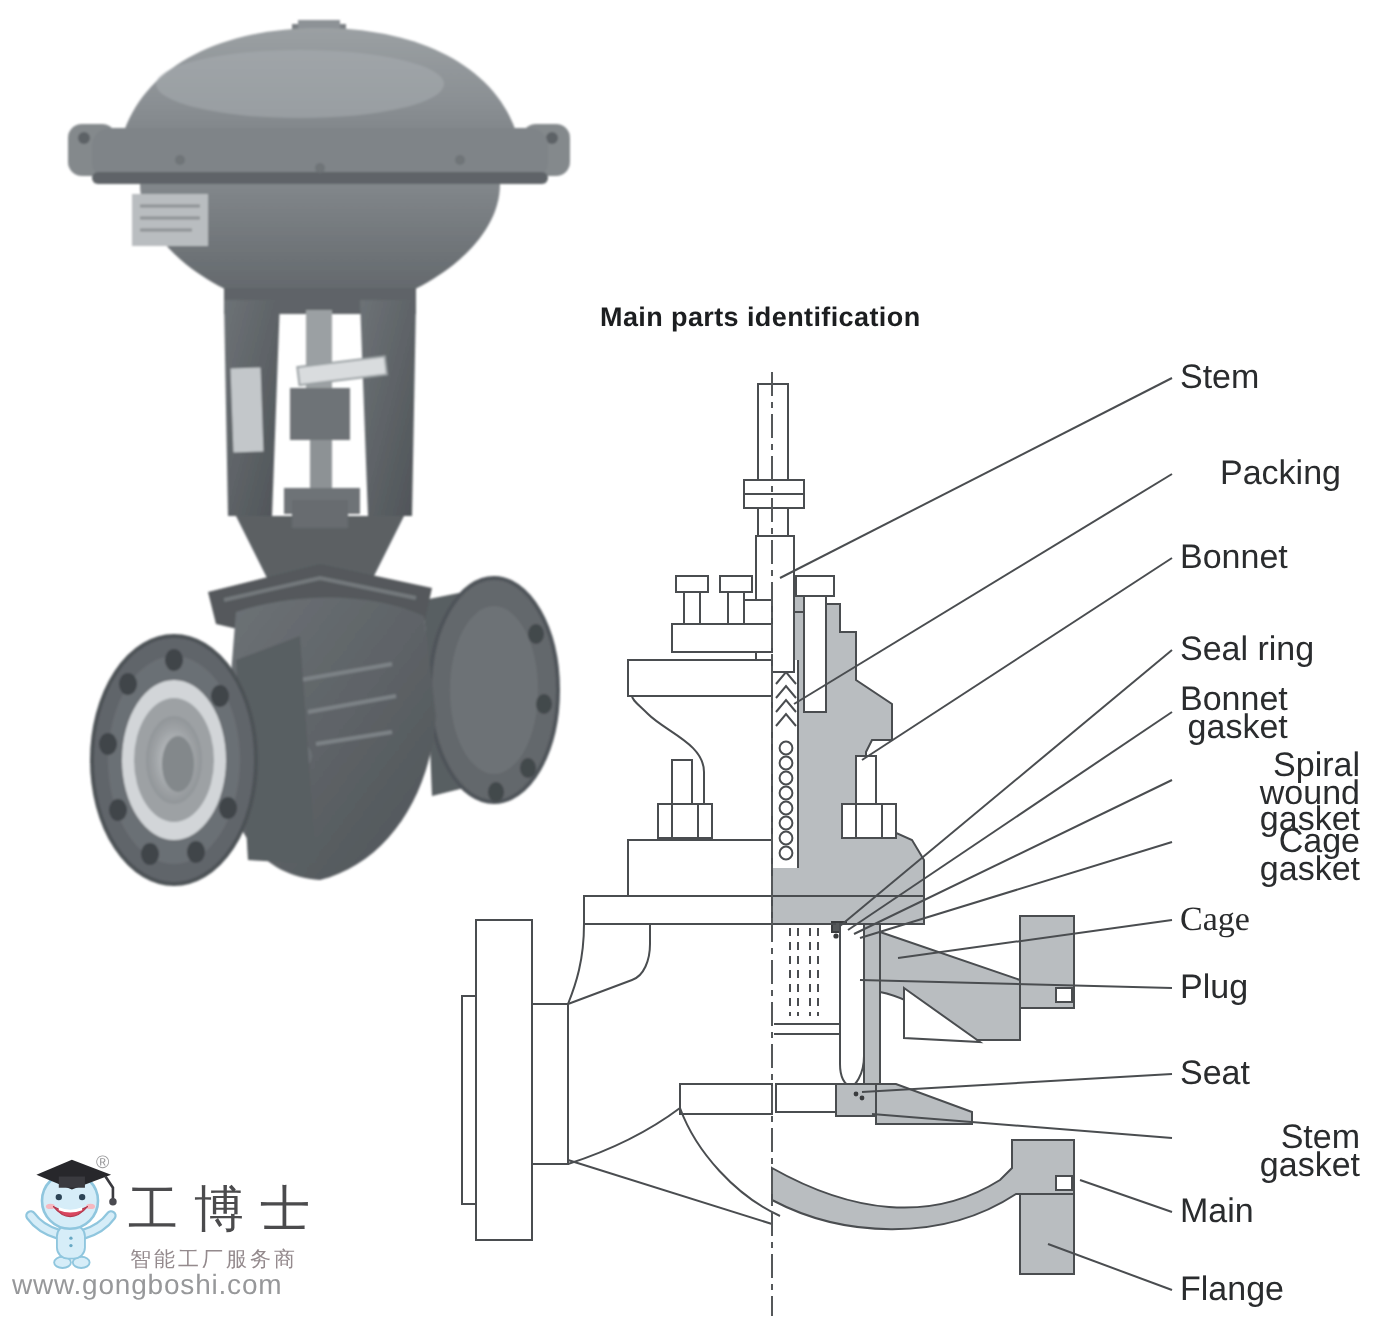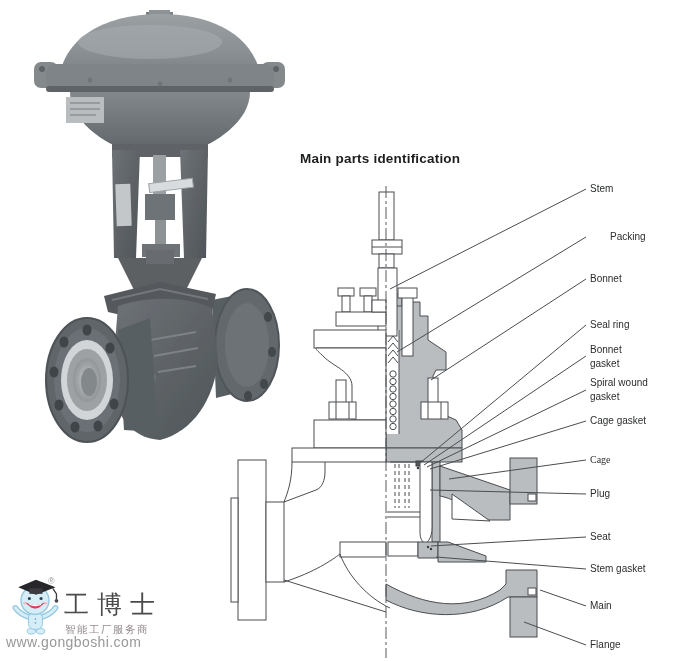--- a/index.html
+++ b/index.html
@@ -1,21 +1,21 @@
 <!DOCTYPE html>
 <html><head>
 <meta charset="utf-8">
 <style>
   html,body{margin:0;padding:0;background:#fff;}
   .page{position:relative;width:696px;height:661px;background:#ffffff;overflow:hidden;
-        font-family:"Liberation Sans",sans-serif;}
+        font-family:"Liberation Sans",sans-serif;text-align:right;}
   svg{position:absolute;left:0;top:0;}
   .page-title{position:absolute;left:300px;top:151px;font-size:13.5px;font-weight:bold;
         color:#1c1e20;letter-spacing:0.2px;}
-  .part-label{position:absolute;font-size:10px;line-height:13.5px;color:#2a2c2e;
+  .part-label{position:absolute;font-size:17px;line-height:13.5px;color:#2a2c2e;
         white-space:pre-line;max-width:90px;}
   .leader{stroke:#4a4d50;stroke-width:1;}
   
   .ln{stroke:#4a4d50;stroke-width:1;fill:none;}
   .wht{stroke:#4a4d50;stroke-width:1;fill:#ffffff;}
   .gry{stroke:#4a4d50;stroke-width:1;fill:#b9bdc0;}
   .cl{stroke:#55585a;stroke-width:1;fill:none;stroke-dasharray:12 3 3 3;}
   .dash{stroke:#4a4d50;stroke-width:1;fill:none;stroke-dasharray:4 3;}
   
   .logo-reg{position:absolute;left:48px;top:576px;font-size:9px;color:#9a9a9c;}

